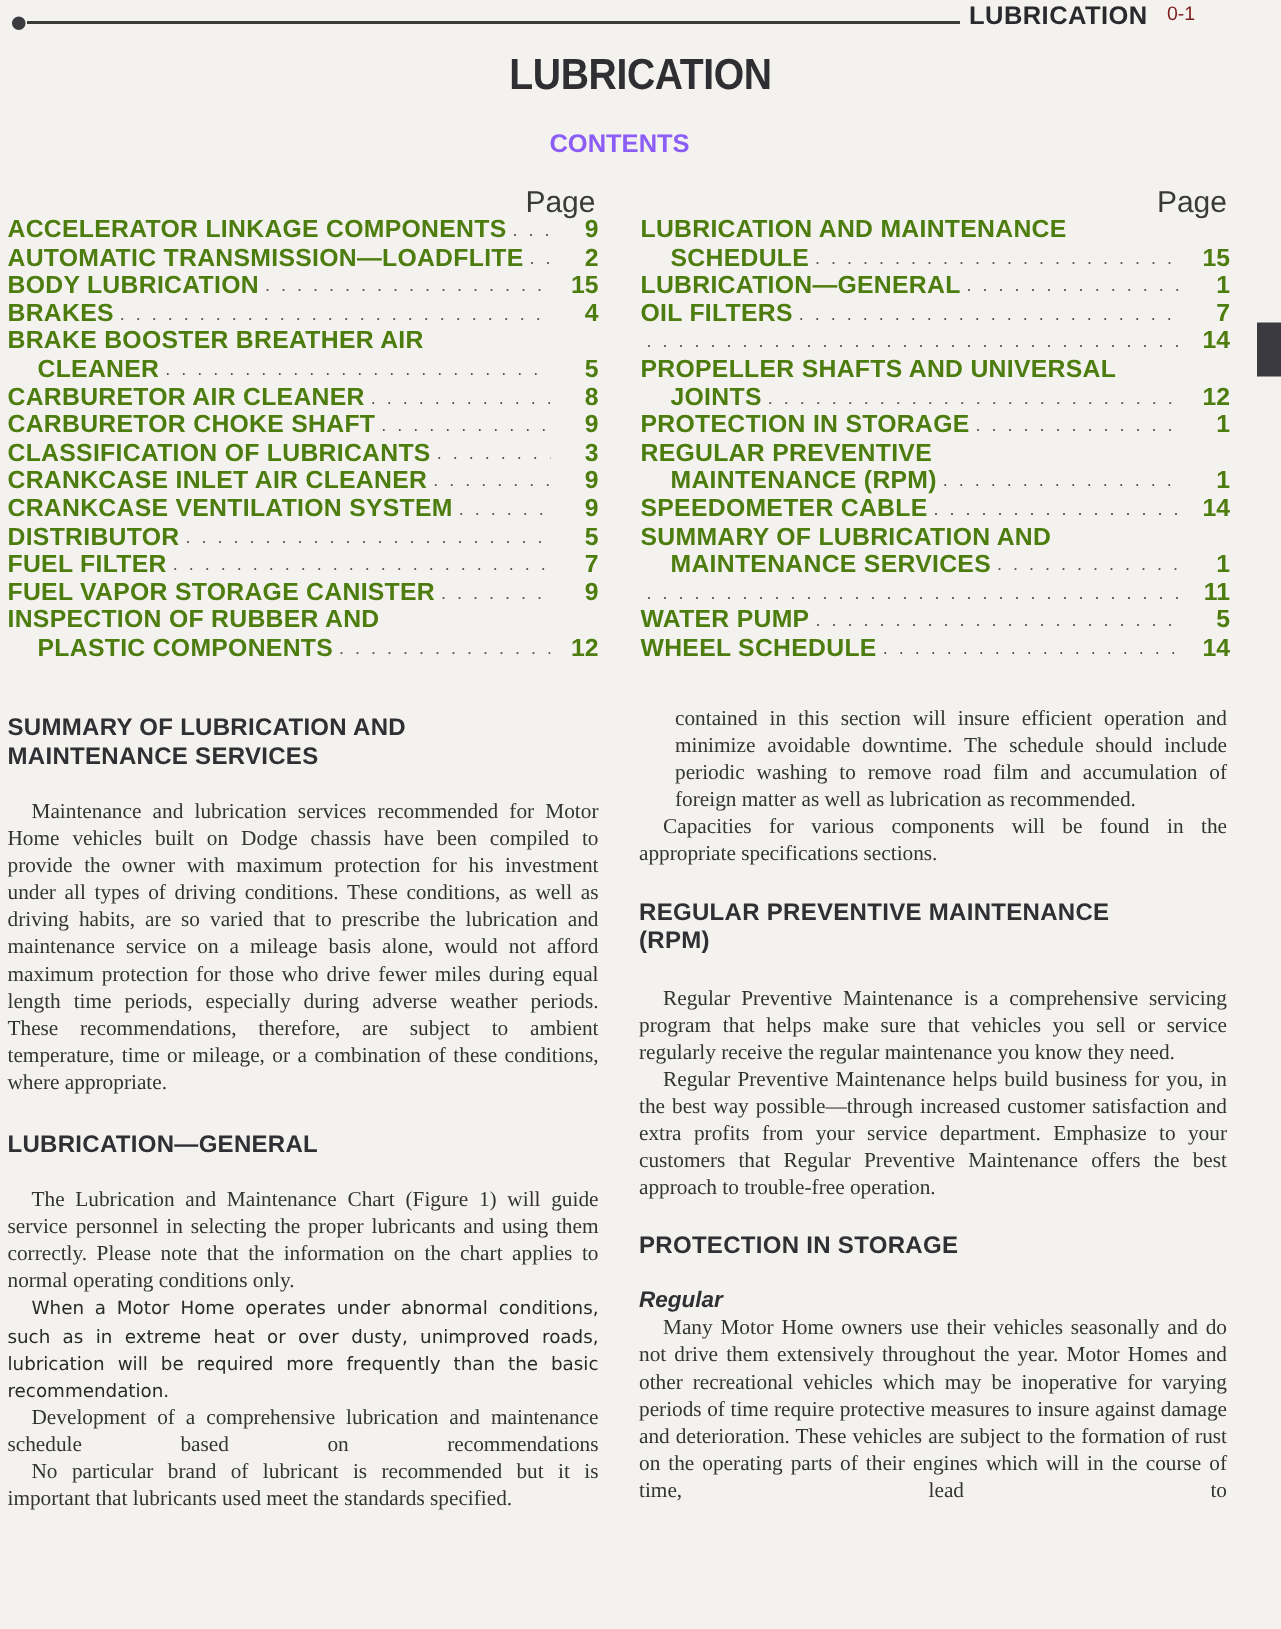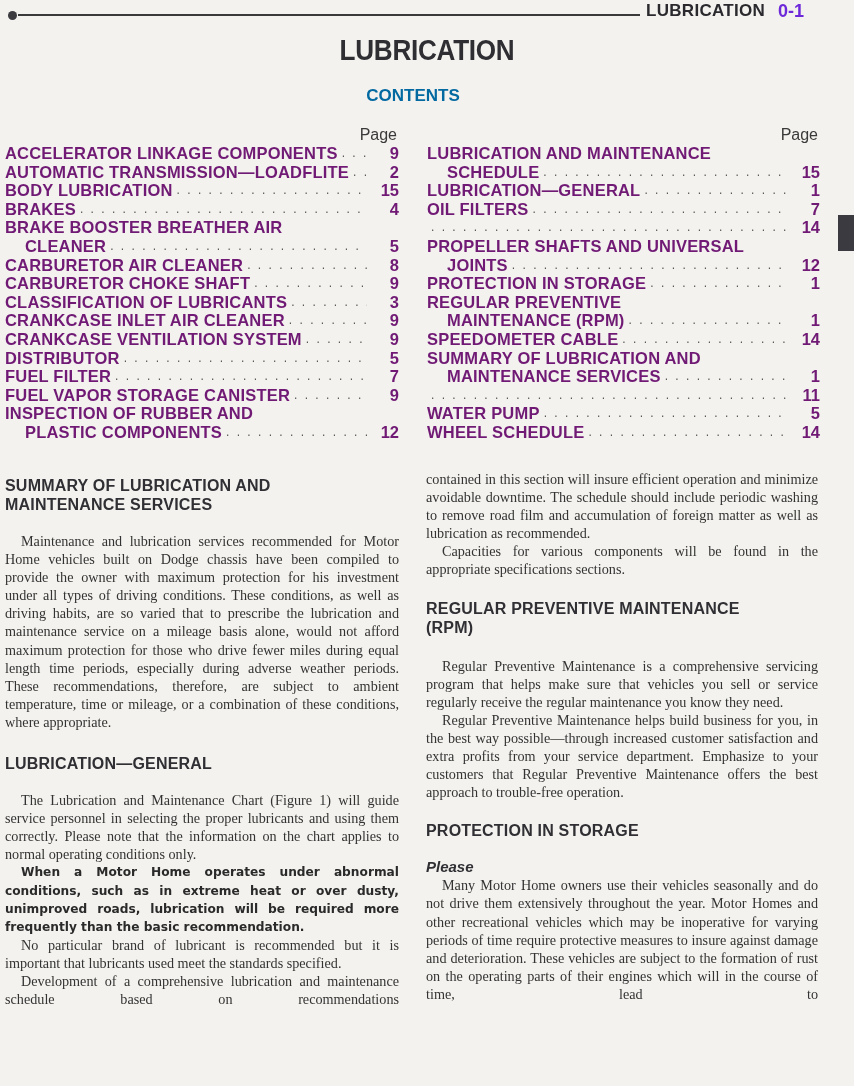--- a/index.html
+++ b/index.html
@@ -21,47 +21,47 @@
     position: absolute; left: 18px; top: 14px; width: 622px; height: 2px;
     background: #3a3a3a;
   }
   .header-title {
     position: absolute; left: 646px; top: 1px;
     font-family: "Liberation Sans", sans-serif; font-weight: bold;
     font-size: 17px; letter-spacing: 0.3px; color: #2a2a2e;
   }
   .header-pagenum {
     position: absolute; left: 778px; top: 1px;
-    font-family: "Liberation Sans", sans-serif; font-weight: bold;
-    font-size: 18px; color: #6d28d9;
+    font-family: "Liberation Sans", sans-serif; font-weight: normal;
+    font-size: 13px; color: #7f1d1d;
   }
   .page-title {
     position: absolute; left: 0; width: 854px; top: 34px; text-align: center;
     font-family: "Liberation Sans", sans-serif; font-weight: bold;
     font-size: 29px; color: #2f2f33; letter-spacing: -0.3px;
     transform: scaleX(0.9);
   }
   .contents-title {
     position: absolute; left: 0; width: 826px; top: 86px; text-align: center;
     font-family: "Liberation Sans", sans-serif; font-weight: bold;
-    font-size: 17px; color: #0369a1;
+    font-size: 17px; color: #8b5cf6;
   }
   .toc-col { position: absolute; top: 126px; }
   .toc-col.left { left: 5px; width: 394px; }
   .toc-col.right { left: 427px; width: 393px; }
   .toc-page-hdr {
     text-align: right; font-family: "Liberation Sans", sans-serif;
-    font-size: 16px; height: 18px; line-height: 18px; color: #3a3a3a;
+    font-size: 20px; height: 18px; line-height: 18px; color: #3a3a3a;
     padding-right: 2px;
   }
   .toc-row {
     display: flex; align-items: flex-end;
     font-family: "Liberation Sans", sans-serif; font-weight: bold;
     font-size: 16.5px; line-height: 18.6px; height: 18.6px;
-    color: #701a75; white-space: nowrap;
+    color: #4d7c0f; white-space: nowrap;
   }
   .toc-row .label { flex: 0 0 auto; letter-spacing: 0.2px; }
   .toc-row .label.indent { padding-left: 20px; }
   .toc-row .leader {
     flex: 1 1 auto; overflow: hidden; margin: 0 6px 0 4px;
     font-weight: normal; letter-spacing: 2px; color: #555; font-size: 12px;
   }
   .toc-row .leader::before {
     content: ". . . . . . . . . . . . . . . . . . . . . . . . . . . . . . . . . . . . . . . . . . . . . . . . . . . .";
   }
@@ -77,24 +77,24 @@
   .text-col.left { left: 5px; width: 394px; top: 476px; }
   .text-col.right { left: 426px; width: 392px; top: 470px; }
   .sec-head {
     font-family: "Liberation Sans", sans-serif; font-weight: bold;
     font-size: 16px; line-height: 19px; color: #2f2f34; letter-spacing: 0.2px;
   }
   p.body {
     margin: 0; text-align: justify; font-size: 14.2px; line-height: 18.1px;
     text-indent: 16px; color: #333;
   }
-  p.body.noindent { text-indent: 0; }
+  p.body.noindent { text-indent: 0; margin-left: 24px; }
   p.bold-note {
     margin: 0; text-align: justify; font-family: "DejaVu Sans", sans-serif;
-    font-weight: bold; font-size: 12.2px; line-height: 18.1px;
+    font-weight: normal; font-size: 12.2px; line-height: 18.1px;
     text-indent: 16px; color: #2a2a2a;
   }
   .sub-head {
     font-family: "Liberation Sans", sans-serif; font-weight: bold; font-style: italic;
     font-size: 15px; line-height: 18px; color: #2f2f34;
   }
 </style>
 </head>
 <body>
 
@@ -285,33 +285,33 @@
     <div>SUMMARY OF LUBRICATION AND</div>
     <div>MAINTENANCE SERVICES</div>
   </div>
   <div style="height:18px"></div>
   <p class="body">Maintenance and lubrication services recommended for Motor Home vehicles built on Dodge chassis have been compiled to provide the owner with maximum protection for his investment under all types of driving conditions. These conditions, as well as driving habits, are so varied that to prescribe the lubrication and maintenance service on a mileage basis alone, would not afford maximum protection for those who drive fewer miles during equal length time periods, especially during adverse weather periods. These recommendations, therefore, are subject to ambient temperature, time or mileage, or a combination of these conditions, where appropriate.</p>
   <div style="height:23px"></div>
   <div class="sec-head">LUBRICATION—GENERAL</div>
   <div style="height:18px"></div>
   <p class="body">The Lubrication and Maintenance Chart (Figure 1) will guide service personnel in selecting the proper lubricants and using them correctly. Please note that the information on the chart applies to normal operating conditions only.</p>
   <p class="bold-note">When a Motor Home operates under abnormal conditions, such as in extreme heat or over dusty, unimproved roads, lubrication will be required more frequently than the basic recommendation.</p>
+  <p class="body" style="text-align-last: justify;">Development of a comprehensive lubrication and maintenance schedule based on recommendations</p>
   <p class="body">No particular brand of lubricant is recommended but it is important that lubricants used meet the standards specified.</p>
-  <p class="body" style="text-align-last: justify;">Development of a comprehensive lubrication and maintenance schedule based on recommendations</p>
 </div>
 
 <div class="text-col right">
   <p class="body noindent">contained in this section will insure efficient operation and minimize avoidable downtime. The schedule should include periodic washing to remove road film and accumulation of foreign matter as well as lubrication as recommended.</p>
   <p class="body">Capacities for various components will be found in the appropriate specifications sections.</p>
   <div style="height:20px"></div>
   <div class="sec-head">
     <div>REGULAR PREVENTIVE MAINTENANCE</div>
     <div>(RPM)</div>
   </div>
   <div style="height:20px"></div>
   <p class="body">Regular Preventive Maintenance is a comprehensive servicing program that helps make sure that vehicles you sell or service regularly receive the regular maintenance you know they need.</p>
   <p class="body">Regular Preventive Maintenance helps build business for you, in the best way possible—through increased customer satisfaction and extra profits from your service department. Emphasize to your customers that Regular Preventive Maintenance offers the best approach to trouble-free operation.</p>
   <div style="height:20px"></div>
   <div class="sec-head">PROTECTION IN STORAGE</div>
   <div style="height:18px"></div>
-  <div class="sub-head">Please</div>
+  <div class="sub-head">Regular</div>
   <p class="body" style="text-align-last: justify;">Many Motor Home owners use their vehicles seasonally and do not drive them extensively throughout the year. Motor Homes and other recreational vehicles which may be inoperative for varying periods of time require protective measures to insure against damage and deterioration. These vehicles are subject to the formation of rust on the operating parts of their engines which will in the course of time, lead to</p>
 </div>
 
 </body></html>

